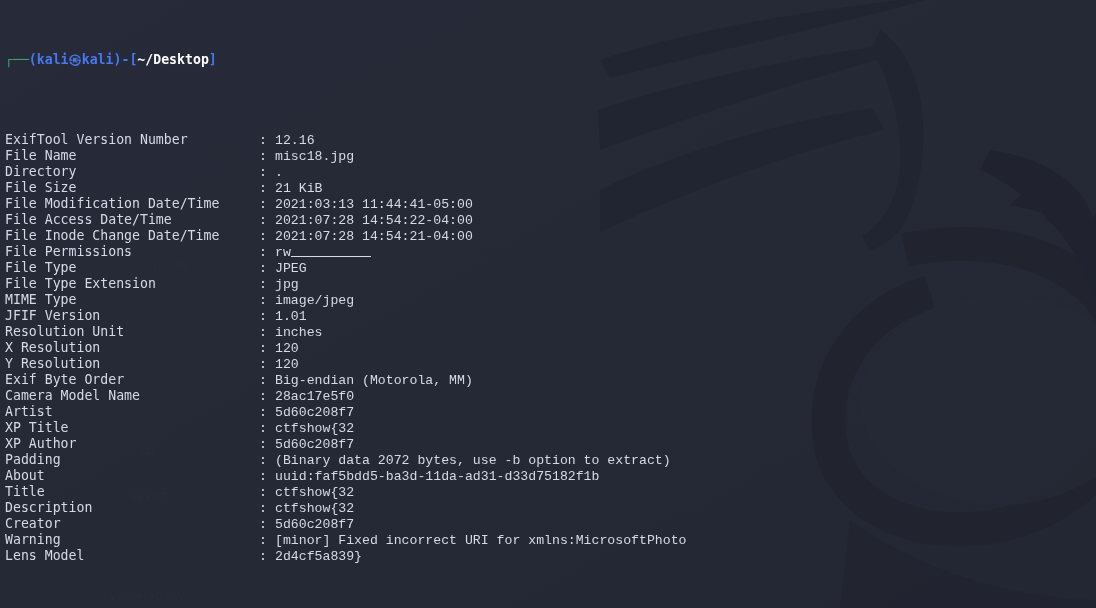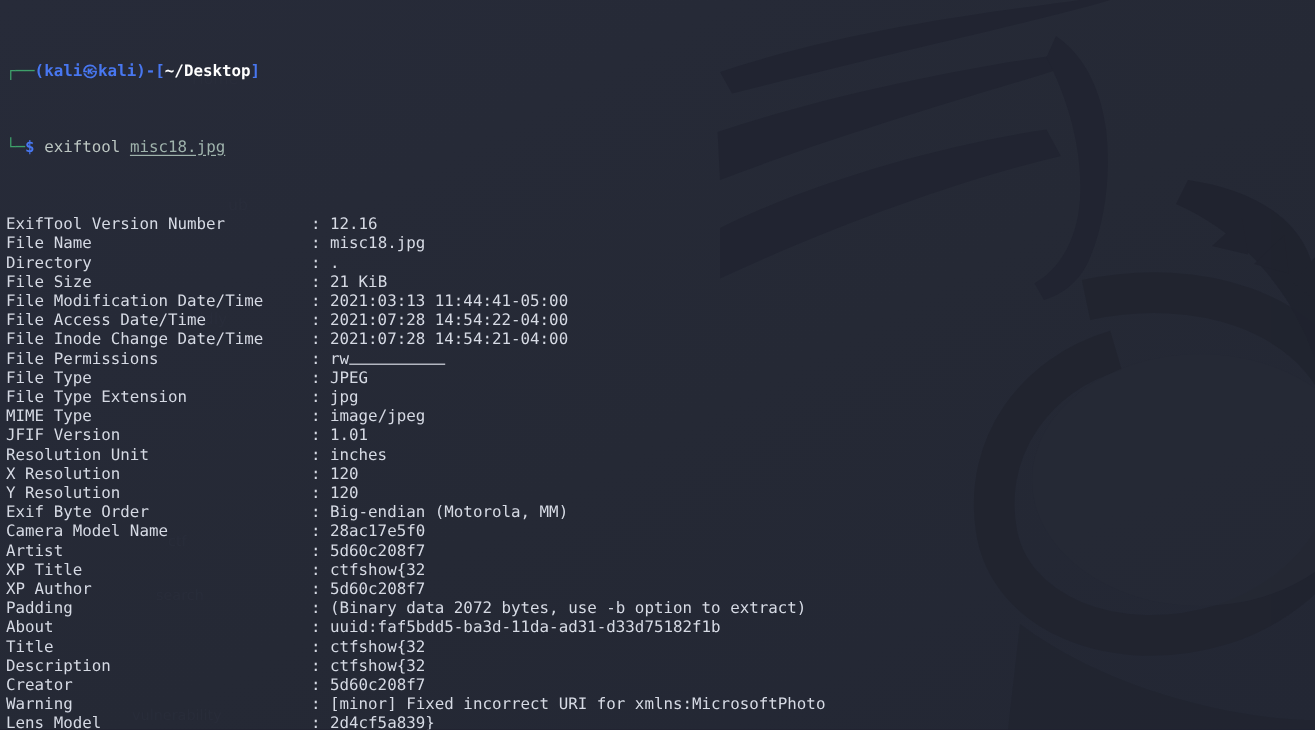--- a/index.html
+++ b/index.html
@@ -40,21 +40,21 @@
 
   
   .c-green   { color: #3ea06a; }
   .c-blue    { color: #4877f0; font-weight: bold; }
   .c-white   { color: #ffffff; font-weight: bold; }
   .c-cmd     { color: #bcc6c2; }
   .c-file    { color: #9fb3ac; text-decoration: underline; text-underline-offset: 2px; }
   .c-out     { color: #d6dae4; }
   .key { display: inline-block; text-align: right; }
   .sep { display: inline-block; }
-  .val { display: inline-block; }
+  .val { display: inline-block; font-family: Liberation Mono, monospace; }
 
   .perm-dash {
     display: inline-block;
     position: relative;
     width: 7.5em;
   }
   .perm-dash::after {
     content: "";
     position: absolute;
     left: 0;
@@ -117,18 +117,17 @@
         <text x="130" y="500" font-size="12">search</text>
         <text x="110" y="600" font-size="12">vulnerability</text>
       </g>
     </svg>
   </div>
 
   <div id="screen">
 
     <div class="line"><span class="c-green">┌──</span><span class="c-blue">(</span><span class="c-blue">kali</span><span class="c-blue">㉿</span><span class="c-blue">kali</span><span class="c-blue">)</span><span class="c-blue">-</span><span class="c-blue">[</span><span class="c-white">~/Desktop</span><span class="c-blue">]</span></div>
 
-    <div class="line"><span class="c-green">└─</span><span class="c-blue">$</span><span> </span><span class="c-cmd">exiftool</span><span> </span><span class="c-file">misc18.jpg</span></div>
 
     <div id="output-rows"><div class="line"><span class="key c-out">ExifTool Version Number</span><span>         </span><span class="sep c-out">:</span><span> </span><span class="val c-out">12.16</span></div><div class="line"><span class="key c-out">File Name</span><span>                       </span><span class="sep c-out">:</span><span> </span><span class="val c-out">misc18.jpg</span></div><div class="line"><span class="key c-out">Directory</span><span>                       </span><span class="sep c-out">:</span><span> </span><span class="val c-out">.</span></div><div class="line"><span class="key c-out">File Size</span><span>                       </span><span class="sep c-out">:</span><span> </span><span class="val c-out">21 KiB</span></div><div class="line"><span class="key c-out">File Modification Date/Time</span><span>     </span><span class="sep c-out">:</span><span> </span><span class="val c-out">2021:03:13 11:44:41-05:00</span></div><div class="line"><span class="key c-out">File Access Date/Time</span><span>           </span><span class="sep c-out">:</span><span> </span><span class="val c-out">2021:07:28 14:54:22-04:00</span></div><div class="line"><span class="key c-out">File Inode Change Date/Time</span><span>     </span><span class="sep c-out">:</span><span> </span><span class="val c-out">2021:07:28 14:54:21-04:00</span></div><div class="line"><span class="key c-out">File Permissions</span><span>                </span><span class="sep c-out">:</span><span> </span><span class="val c-out" title="rw-------"><span>rw</span><span class="perm-dash"></span></span></div><div class="line"><span class="key c-out">File Type</span><span>                       </span><span class="sep c-out">:</span><span> </span><span class="val c-out">JPEG</span></div><div class="line"><span class="key c-out">File Type Extension</span><span>             </span><span class="sep c-out">:</span><span> </span><span class="val c-out">jpg</span></div><div class="line"><span class="key c-out">MIME Type</span><span>                       </span><span class="sep c-out">:</span><span> </span><span class="val c-out">image/jpeg</span></div><div class="line"><span class="key c-out">JFIF Version</span><span>                    </span><span class="sep c-out">:</span><span> </span><span class="val c-out">1.01</span></div><div class="line"><span class="key c-out">Resolution Unit</span><span>                 </span><span class="sep c-out">:</span><span> </span><span class="val c-out">inches</span></div><div class="line"><span class="key c-out">X Resolution</span><span>                    </span><span class="sep c-out">:</span><span> </span><span class="val c-out">120</span></div><div class="line"><span class="key c-out">Y Resolution</span><span>                    </span><span class="sep c-out">:</span><span> </span><span class="val c-out">120</span></div><div class="line"><span class="key c-out">Exif Byte Order</span><span>                 </span><span class="sep c-out">:</span><span> </span><span class="val c-out">Big-endian (Motorola, MM)</span></div><div class="line"><span class="key c-out">Camera Model Name</span><span>               </span><span class="sep c-out">:</span><span> </span><span class="val c-out">28ac17e5f0</span></div><div class="line"><span class="key c-out">Artist</span><span>                          </span><span class="sep c-out">:</span><span> </span><span class="val c-out">5d60c208f7</span></div><div class="line"><span class="key c-out">XP Title</span><span>                        </span><span class="sep c-out">:</span><span> </span><span class="val c-out">ctfshow{32</span></div><div class="line"><span class="key c-out">XP Author</span><span>                       </span><span class="sep c-out">:</span><span> </span><span class="val c-out">5d60c208f7</span></div><div class="line"><span class="key c-out">Padding</span><span>                         </span><span class="sep c-out">:</span><span> </span><span class="val c-out">(Binary data 2072 bytes, use -b option to extract)</span></div><div class="line"><span class="key c-out">About</span><span>                           </span><span class="sep c-out">:</span><span> </span><span class="val c-out">uuid:faf5bdd5-ba3d-11da-ad31-d33d75182f1b</span></div><div class="line"><span class="key c-out">Title</span><span>                           </span><span class="sep c-out">:</span><span> </span><span class="val c-out">ctfshow{32</span></div><div class="line"><span class="key c-out">Description</span><span>                     </span><span class="sep c-out">:</span><span> </span><span class="val c-out">ctfshow{32</span></div><div class="line"><span class="key c-out">Creator</span><span>                         </span><span class="sep c-out">:</span><span> </span><span class="val c-out">5d60c208f7</span></div><div class="line"><span class="key c-out">Warning</span><span>                         </span><span class="sep c-out">:</span><span> </span><span class="val c-out">[minor] Fixed incorrect URI for xmlns:MicrosoftPhoto</span></div><div class="line"><span class="key c-out">Lens Model</span><span>                      </span><span class="sep c-out">:</span><span> </span><span class="val c-out">2d4cf5a839}</span></div></div>
 
   </div>
 </div>
 
 </body></html>

